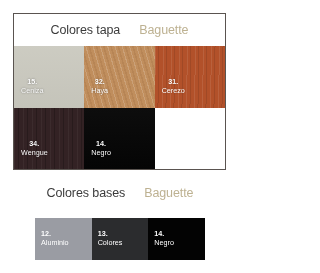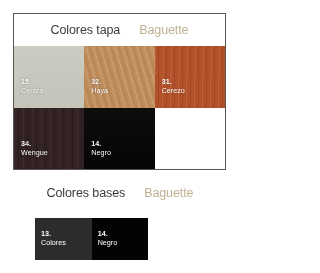--- a/index.html
+++ b/index.html
@@ -19,20 +19,21 @@
   .card {
     position: absolute;
     left: 13px;
     top: 13px;
     width: 213px;
     height: 157px;
     border: 1px solid #5a5450;
     box-sizing: border-box;
     background: #ffffff;
     overflow: hidden;
+    text-align: center;
   }
   .card-header {
     height: 32px;
     display: flex;
     align-items: center;
     justify-content: center;
     background: #ffffff;
     white-space: nowrap;
   }
   .title-main {
@@ -238,20 +239,26 @@
 
 <div class="section2">
   <div class="section2-header">
     <span class="title-main" style="color: rgb(59, 59, 59);">Colores bases</span>
     <span class="title-brand" style="color: rgb(189, 177, 145);">Baguette</span>
   </div>
 </div>
 
 <div class="bases-row">
 
+  <div class="base-swatch" style="background: rgb(154, 156, 163);">
+    <div class="base-label">
+      <span class="base-code">12.</span>
+      <span class="base-name">Aluminio</span>
+    </div>
+  </div>
 
   <div class="base-swatch" style="background: rgb(43, 44, 46);">
     <div class="base-label">
       <span class="base-code">13.</span>
       <span class="base-name">Colores</span>
     </div>
   </div>
 
   <div class="base-swatch" style="background: rgb(3, 3, 3);">
     <div class="base-label">

